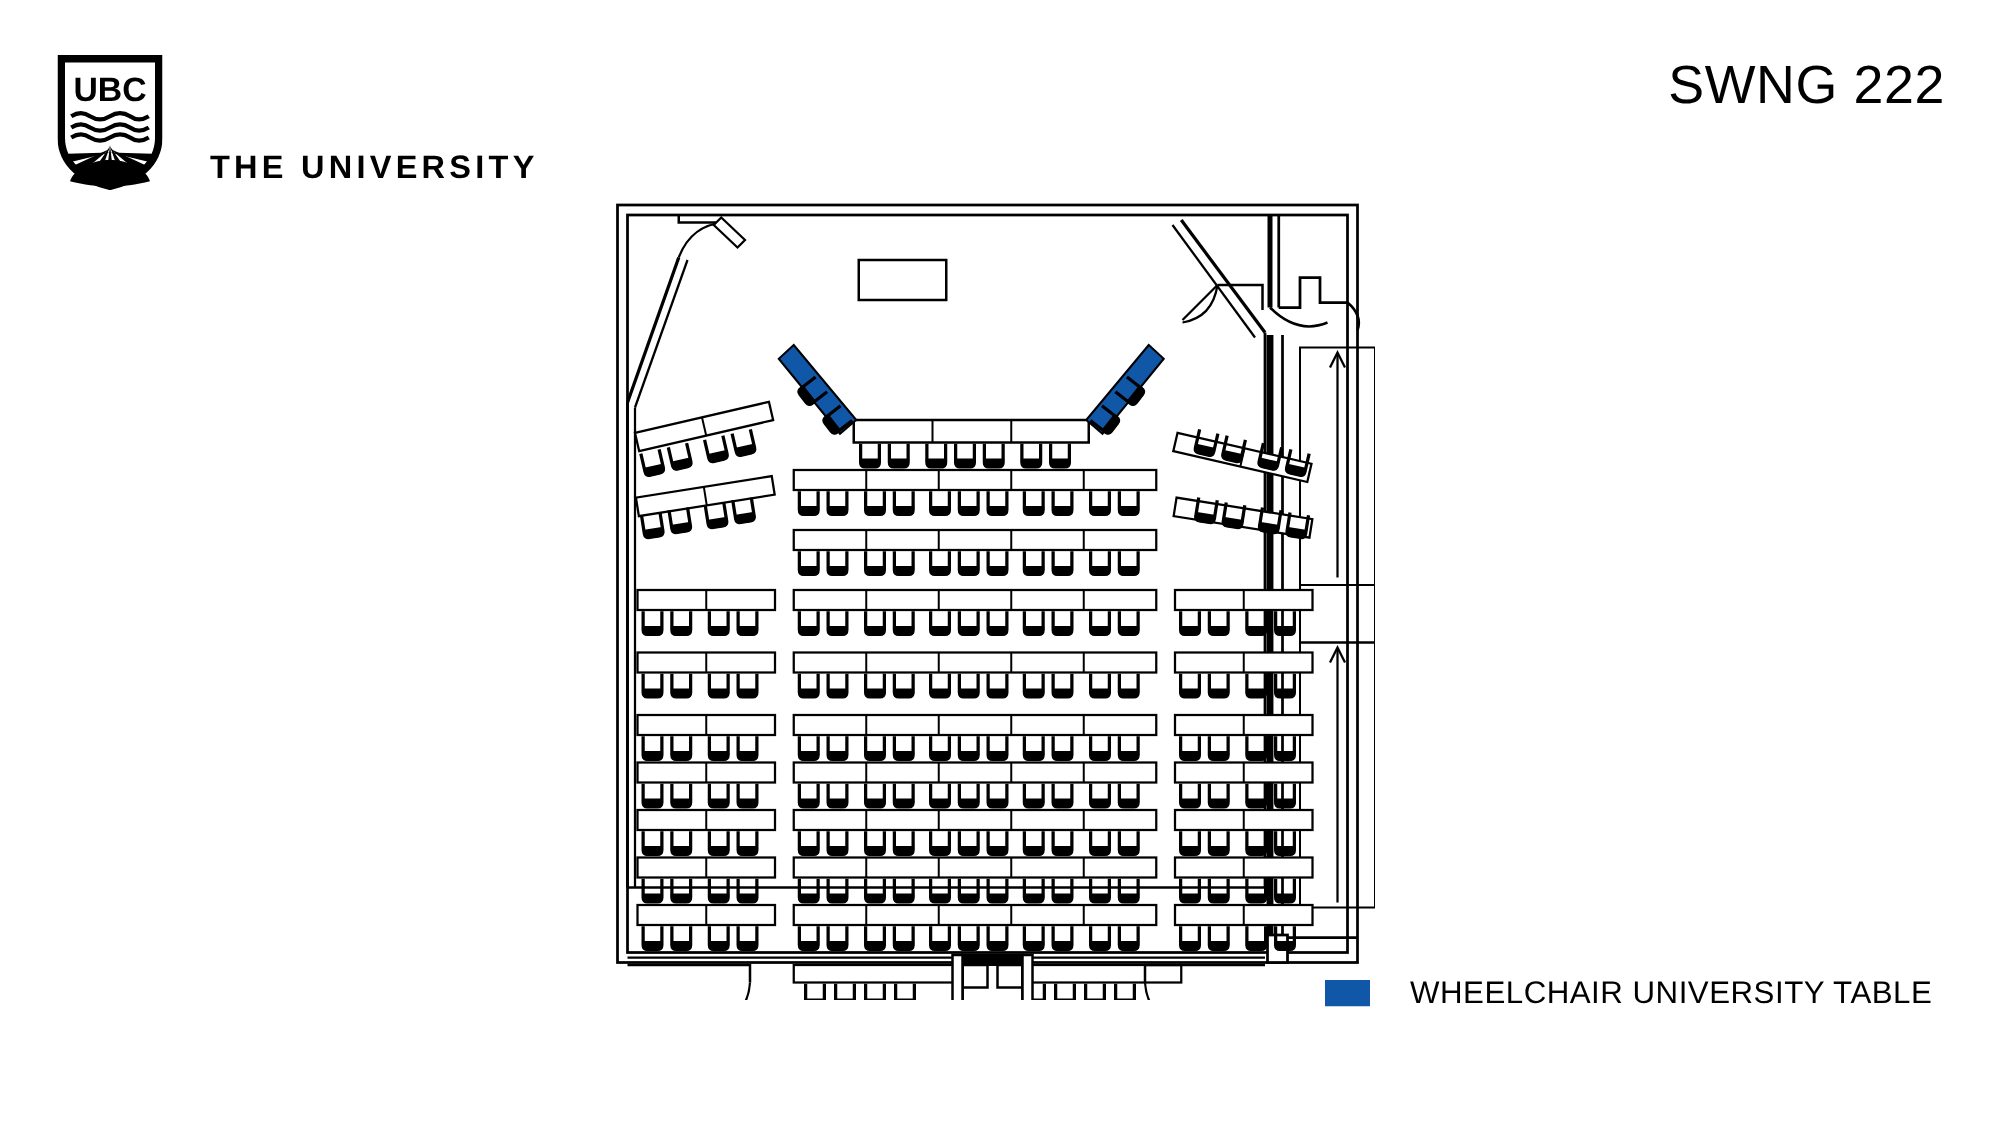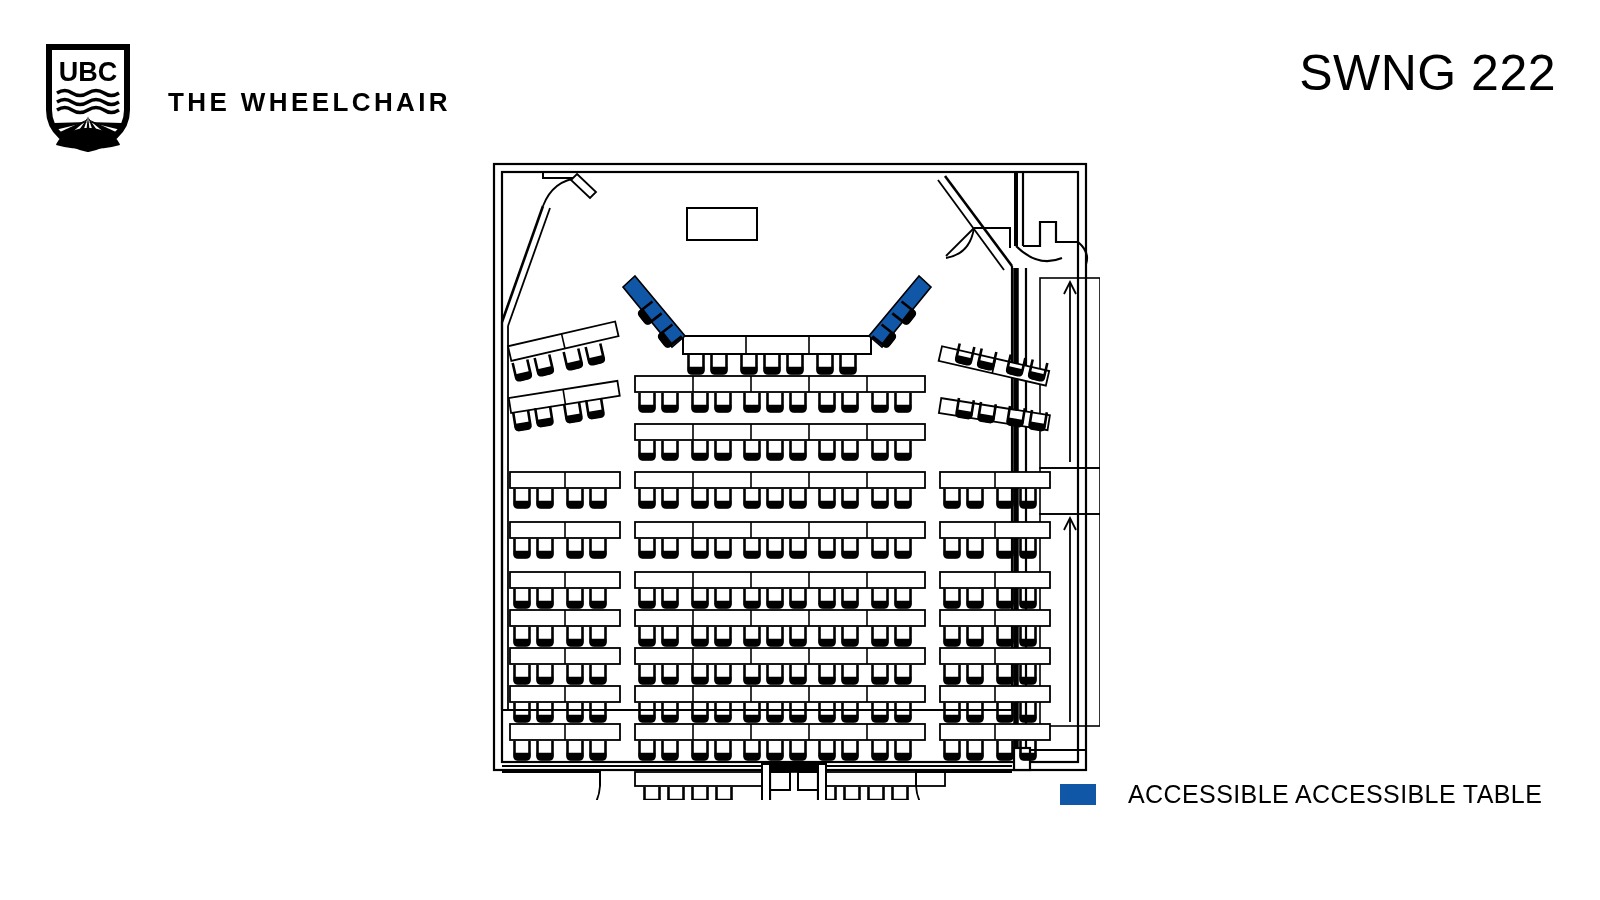--- a/index.html
+++ b/index.html
@@ -2,27 +2,27 @@
 <html><head>
 <meta charset="utf-8">
 <style>
   html,body{margin:0;padding:0;background:#ffffff;}
   body{width:1600px;height:900px;position:relative;overflow:hidden;
        font-family:"Liberation Sans", sans-serif;color:#000;}
 
   
   #header{position:absolute;left:0;top:0;width:1600px;height:160px;}
 
-  #brand{position:absolute;left:46px;top:44px;display:flex;align-items:center;}
+  #brand{position:absolute;left:46px;top:44px;display:flex;align-items:flex-end;}
   #crest{width:84px;height:108px;display:block;}
   #wordmark{margin-left:38px;margin-top:8px;}
   #wordmark .wm-line{font-size:26px;font-weight:bold;letter-spacing:3.4px;
         line-height:38px;white-space:nowrap;}
 
-  #room-title{position:absolute;right:44px;top:44px;font-size:50px;
+  #room-title{position:absolute;right:44px;top:44px;font-size:43px;
         letter-spacing:0.5px;white-space:nowrap;}
 
   
   #plan-wrap{position:absolute;left:480px;top:150px;width:620px;height:650px;}
   #plan{display:block;width:620px;height:650px;}
 
   
   #legend{position:absolute;left:1060px;top:780px;display:flex;align-items:center;}
   #legend-swatch{width:36px;height:21px;}
   #legend-label{margin-left:32px;font-size:25px;letter-spacing:0.4px;white-space:nowrap;}
@@ -53,21 +53,21 @@
         <path d="M42 73 L27 95 L33 99 Z"></path>
         <path d="M42 75 L70 88 L66 95 Z"></path>
         <path d="M42 75 L14 88 L18 95 Z"></path>
         <path d="M42 78 L76 79 L75 86 Z"></path>
         <path d="M42 78 L8 79 L9 86 Z"></path>
         <path d="M42 84 C58 84 71 92 74 101 C63 104 52 105 42 105 C32 105 21 104 10 101 C13 92 26 84 42 84 Z"></path>
       </g>
     </svg>
 
     <div id="wordmark">
-      <div class="wm-line">THE WHEELCHAIR</div>
+      <div class="wm-line">THE UNIVERSITY</div>
     </div>
   </div>
 
   <div id="room-title">SWNG 222</div>
 </div>
 
 <div id="plan-wrap">
 <svg id="plan" viewBox="0 0 620 650">
   <defs>
     <g id="chairU">
@@ -931,14 +931,14 @@
       <line x1="22" y1="690" x2="282" y2="690" stroke-width="2.2"></line>
       <line x1="346" y1="690" x2="598" y2="690" stroke-width="2.2"></line>
     </g>
 
   </g>
 </svg>
 </div>
 
 <div id="legend">
   <div id="legend-swatch" style="background:#1157a8"></div>
-  <div id="legend-label">ACCESSIBLE ACCESSIBLE TABLE</div>
+  <div id="legend-label">WHEELCHAIR UNIVERSITY TABLE</div>
 </div>
 
 </body></html>

